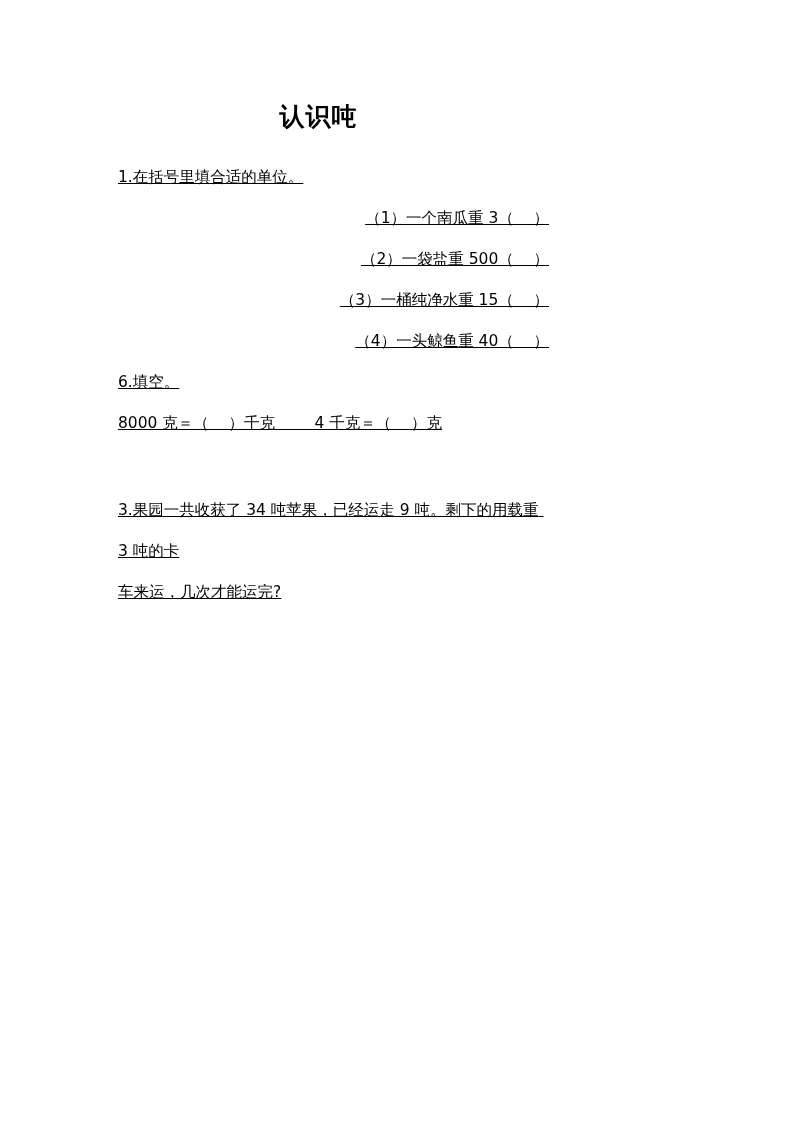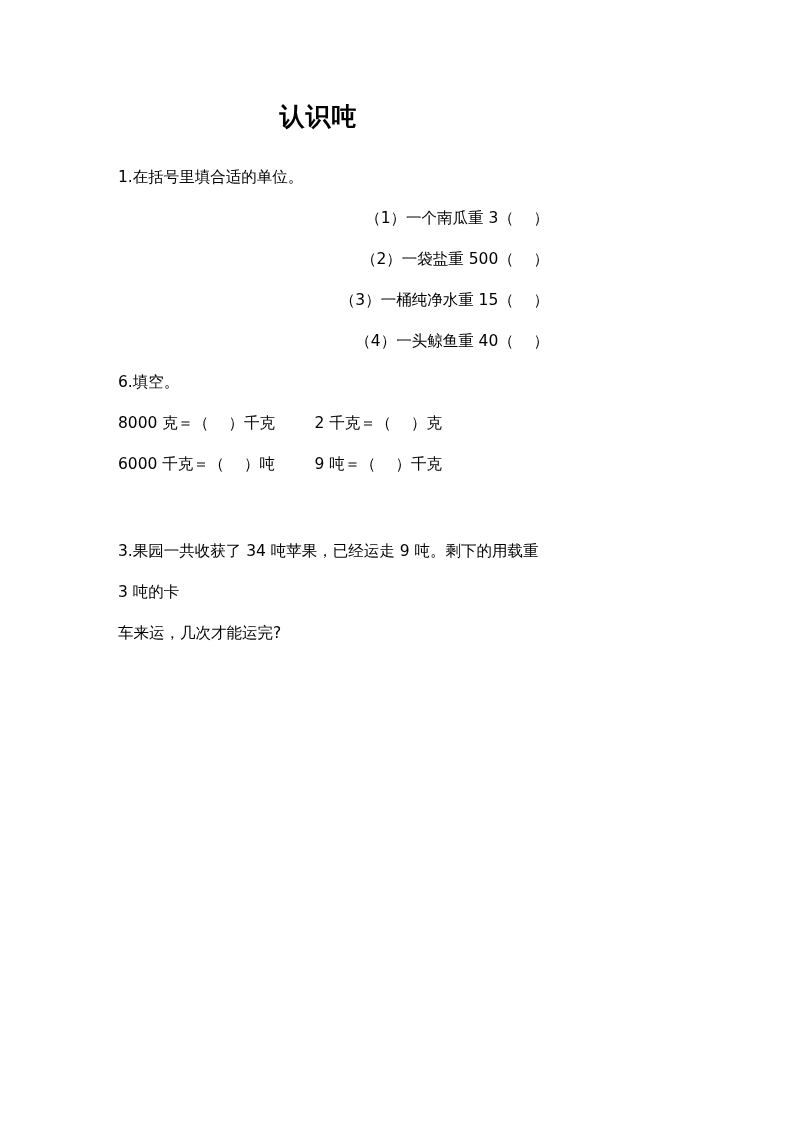--- a/index.html
+++ b/index.html
@@ -25,20 +25,21 @@
     text-align: center;
     font-size: 25px;
     font-weight: bold;
     letter-spacing: 1px;
     margin: 0;
     padding-top: 100px;
     padding-right: 30px;
   }
   .content {
     margin-top: 24px;
+    text-decoration: underline;
   }
   .line {
     font-size: 15.5px;
     line-height: 41px;
     white-space: pre-wrap;
   }
   .indent-1 {
     padding-left: 12px;
     text-align: right;
   }
@@ -60,22 +61,21 @@
 
   <div class="content">
 
     <div class="line">1.在括号里填合适的单位。</div>
     <div class="line indent-1">（1）一个南瓜重 3（    ）</div>
     <div class="line indent-1">（2）一袋盐重 500（    ）</div>
     <div class="line indent-1">（3）一桶纯净水重 15（    ）</div>
     <div class="line indent-1">（4）一头鲸鱼重 40（    ）</div>
 
     <div class="line">6.填空。</div>
-    <div class="line">8000 克＝（    ）千克        2 千克＝（    ）克</div>
-    <div class="line">6000 千克＝（    ）吨        9 吨＝（    ）千克</div>
+    <div class="line">8000 克＝（    ）千克        4 千克＝（    ）克</div>
 
     <div class="spacer"></div>
 
     <div class="para">3.果园一共收获了 34 吨苹果，已经运走 9 吨。剩下的用载重 3 吨的卡</div>
     <div class="para">车来运，几次才能运完?</div>
 
   </div>
 </div>
 
 </body></html>

